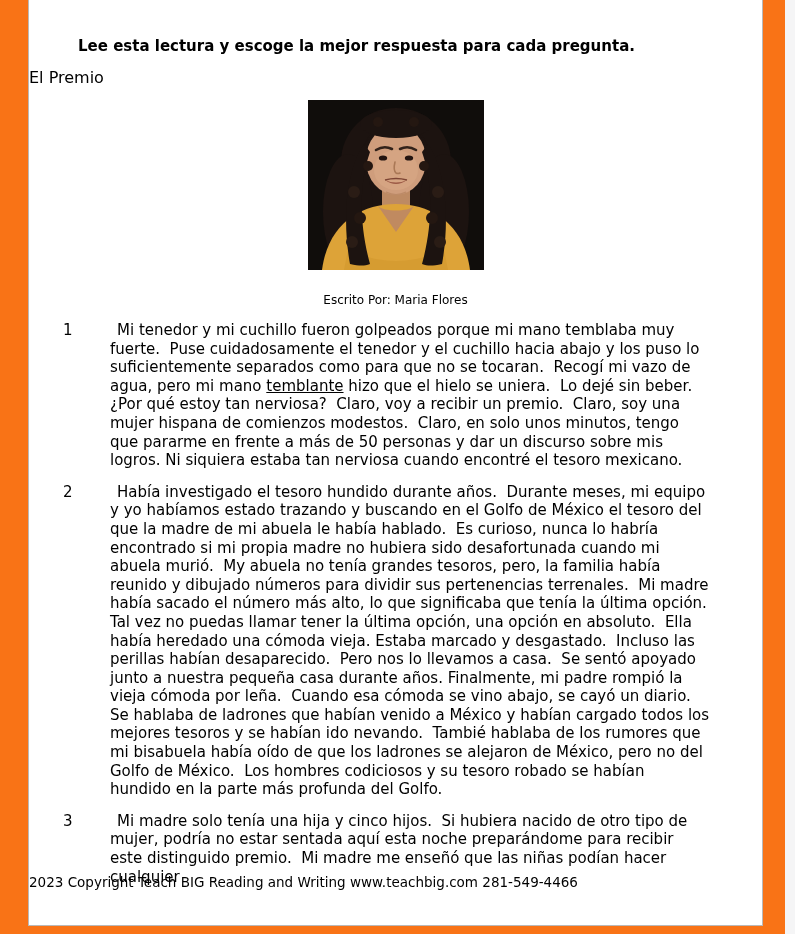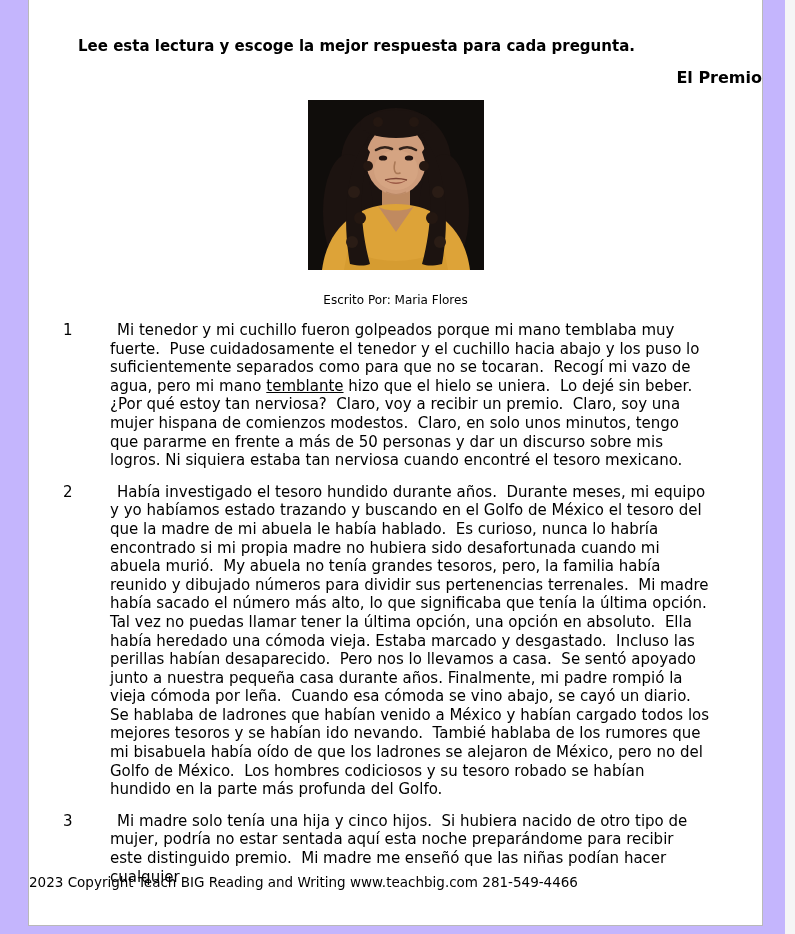--- a/index.html
+++ b/index.html
@@ -6,44 +6,44 @@
     margin: 0;
     padding: 0;
     background: #f5f5f6;
     font-family: "DejaVu Sans", sans-serif;
     color: #000;
   }
   .viewport {
     position: relative;
     width: 785px;
     height: 934px;
-    background: #c4b5fd;
+    background: #f97316;
     overflow: hidden;
   }
   .page {
     position: absolute;
     left: 28px;
     top: -1px;
     width: 735px;
     height: 927px;
     box-sizing: border-box;
     background: #ffffff;
     border: 1px solid #b9b9b9;
   }
   .instruction {
     margin: 37px 40px 0 49px;
     font-size: 15px;
     font-weight: bold;
     line-height: 19px;
   }
   .title {
     margin-top: 12px;
-    text-align: right;
+    text-align: left;
     font-size: 16px;
-    font-weight: bold;
+    font-weight: normal;
     line-height: 19px;
   }
   .photo-wrap {
     margin-top: 13px;
     display: flex;
     justify-content: center;
   }
   .photo {
     width: 176px;
     height: 170px;

